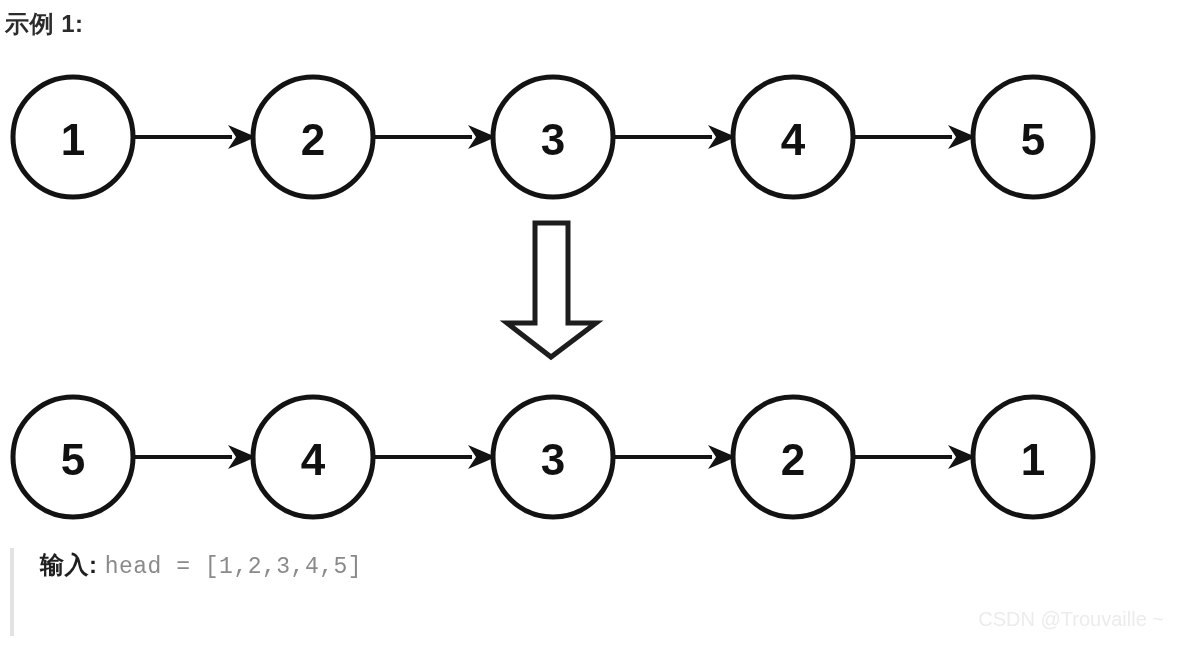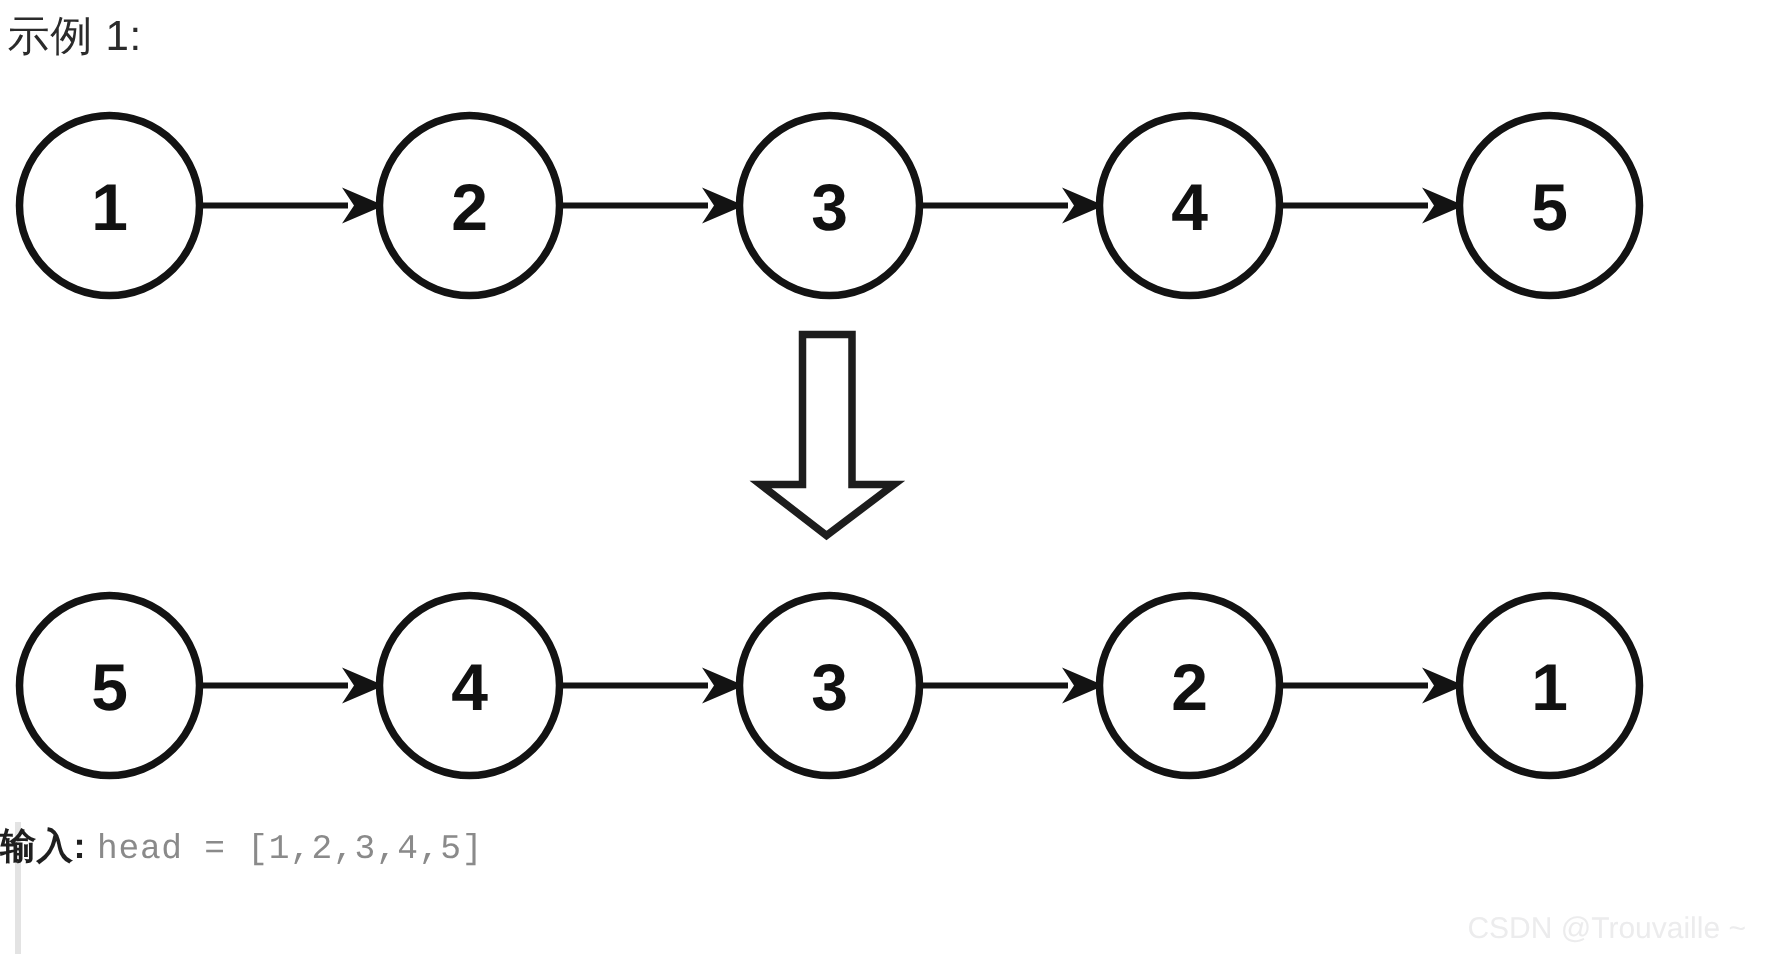--- a/index.html
+++ b/index.html
@@ -14,22 +14,22 @@
     overflow: hidden;
     font-family: "Liberation Sans", "DejaVu Sans", sans-serif;
     -webkit-font-smoothing: antialiased;
   }
 
   
   #example-title {
     position: absolute;
     left: 5px;
     top: 8px;
-    font-size: 28px;
-    font-weight: normal;
+    font-size: 24px;
+    font-weight: bold;
     color: #2b2b2b;
     letter-spacing: 0.5px;
     line-height: 32px;
     white-space: pre;
   }
 
   
   #linked-list-diagram {
     position: absolute;
     left: 0;
@@ -65,20 +65,21 @@
     stroke-width: 5;
     stroke-linejoin: miter;
   }
 
   
   #io-block {
     position: absolute;
     left: 0;
     top: 546px;
     width: 640px;
+    padding-left: 40px;
     box-sizing: border-box;
   }
   #io-rule {
     position: absolute;
     left: 10px;
     top: 548px;
     width: 4px;
     height: 88px;
     background: #e3e3e3;
   }

